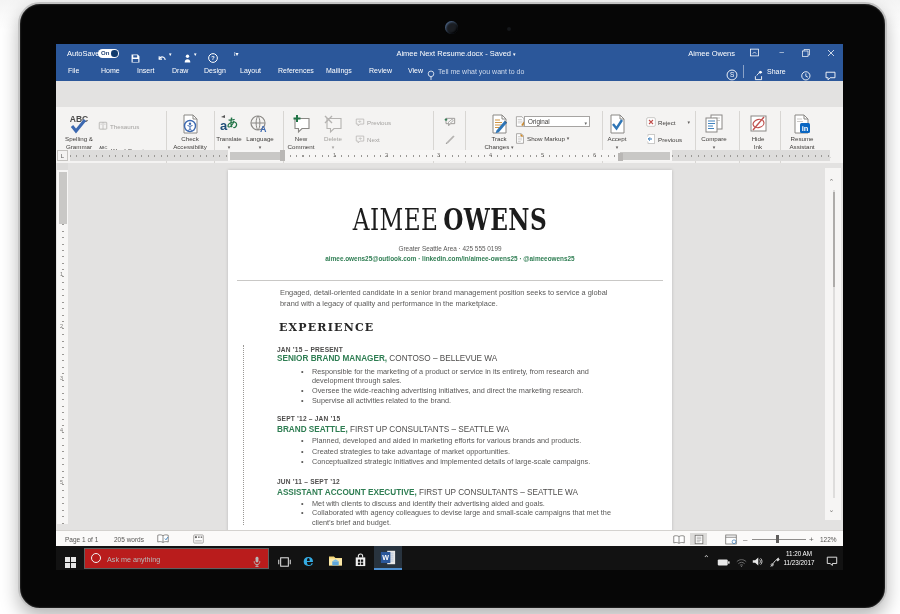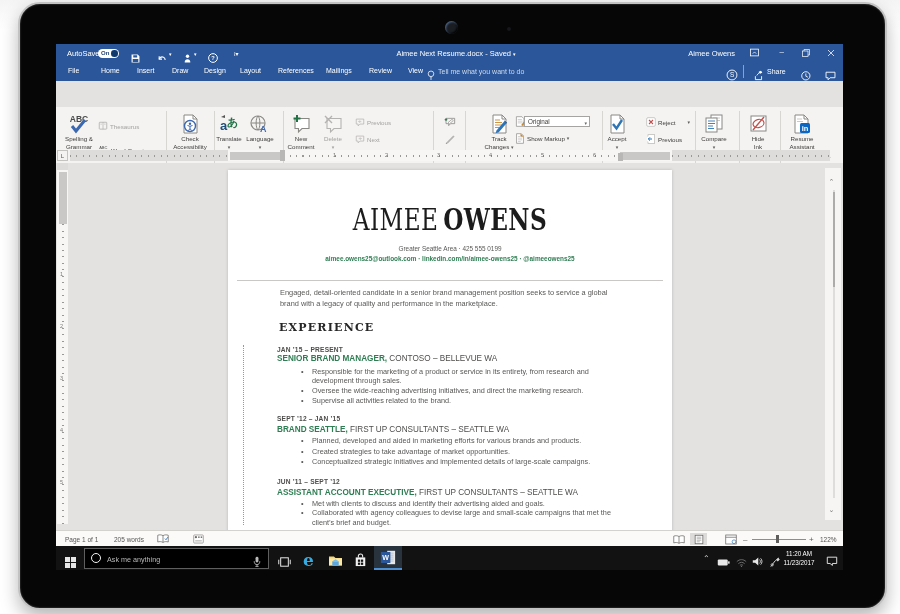--- a/index.html
+++ b/index.html
@@ -87,21 +87,21 @@
   
   .statusbar { position:absolute; left:0; top:486px; width:787px; height:16px; background:#fbfaf9; border-top:1px solid #d4d2cf; font-size:6.5px; color:#565553; }
   .sb-item { position:absolute; top:4.5px; }
   .view-ico { position:absolute; top:2px; width:17px; height:12px; display:flex; align-items:center; justify-content:center; }
   .view-ico.sel { background:#dcdbd9; }
   .zoomline { position:absolute; top:7.5px; height:1px; background:#8f8d8b; }
   .zoomthumb { position:absolute; top:4px; width:2.5px; height:8px; background:#5f5d5b; }
 
   
   .taskbar { position:absolute; left:0; top:502px; width:787px; height:24px; background:#121212; }
-  .searchbox { position:absolute; left:28px; top:1.5px; width:185px; height:21px; background:#000000; border:1px solid #5f5f5f; }
+  .searchbox { position:absolute; left:28px; top:1.5px; width:185px; height:21px; background:#b91c1c; border:1px solid #5f5f5f; }
   .searchbox .ring { position:absolute; left:6px; top:4px; width:10px; height:10px; border:1.6px solid #f2f2f2; border-radius:50%; }
   .searchbox .ph { position:absolute; left:22px; top:6px; font-size:7.2px; color:#b9b9b9; }
   .tb-time { position:absolute; right:22px; top:3px; width:44px; text-align:center; font-size:6.3px; color:#fff; line-height:9px; }
   .wordbtn { position:absolute; left:318px; top:0; width:28px; height:24px; background:rgba(120,170,220,.22); border-bottom:2px solid #4d8fd1; }
 
   svg { display:inline-block; vertical-align:middle; }
 </style>
 </head>
 <body>
 

